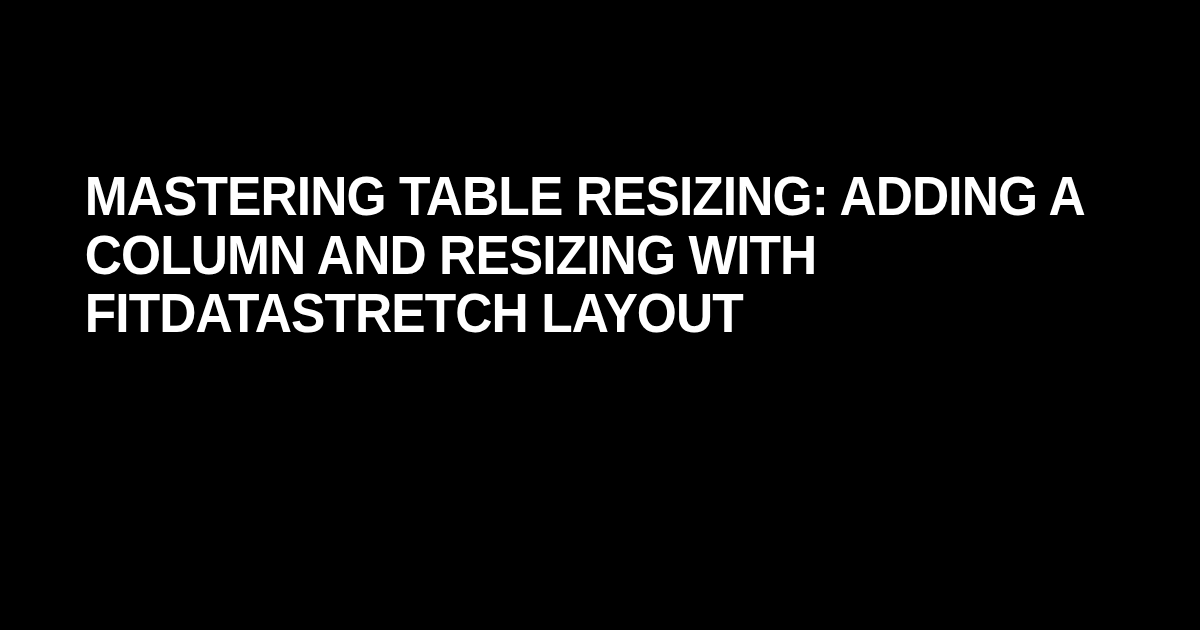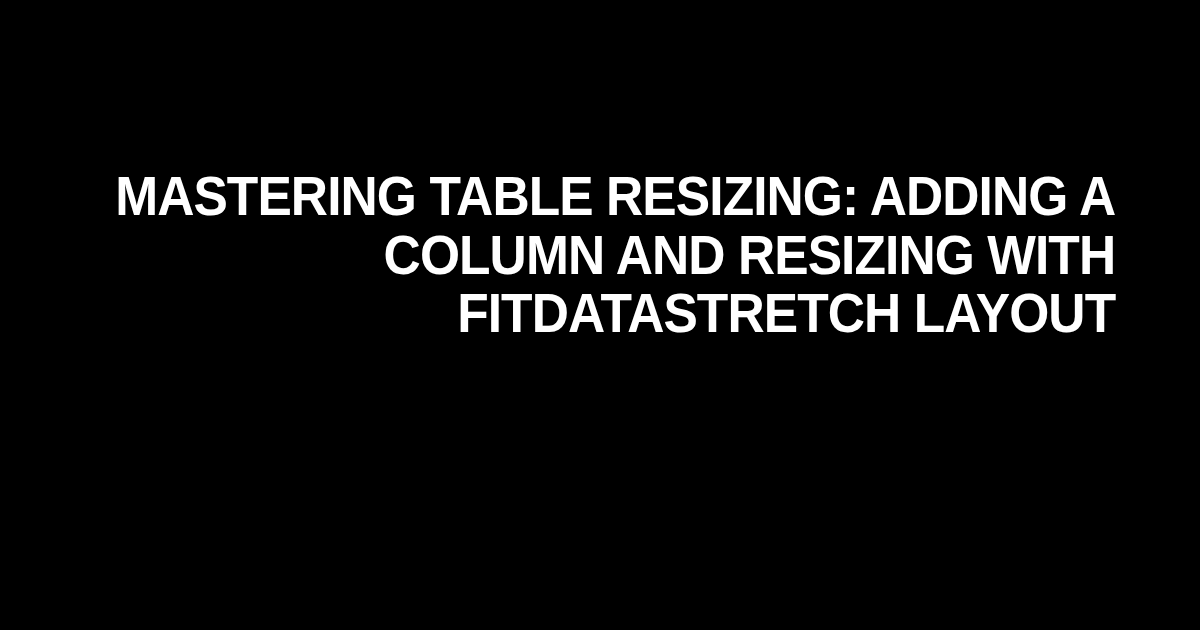--- a/index.html
+++ b/index.html
@@ -12,21 +12,21 @@
     height: 630px;
     background: #000000;
     display: flex;
     align-items: center;
     justify-content: center;
     overflow: hidden;
   }
   .title-container {
     width: 100%;
     padding: 0 40px;
-    text-align: right;
+    text-align: left;
     position: relative;
     top: -60px;
   }
   .title {
     font-family: "Arial Black", "Helvetica Neue", Helvetica, Arial, sans-serif;
     font-weight: 900;
     font-stretch: condensed;
     color: #ffffff;
     text-transform: uppercase;
     font-size: 56px;

